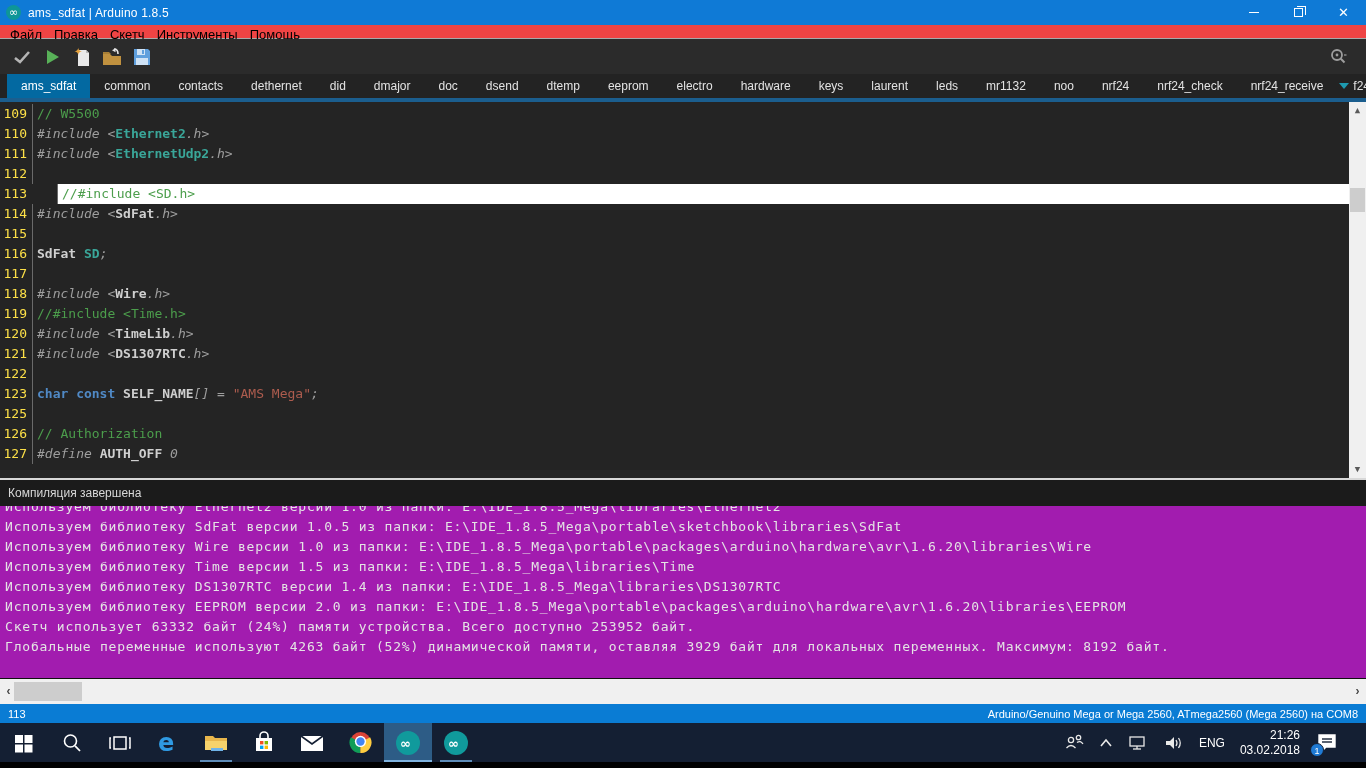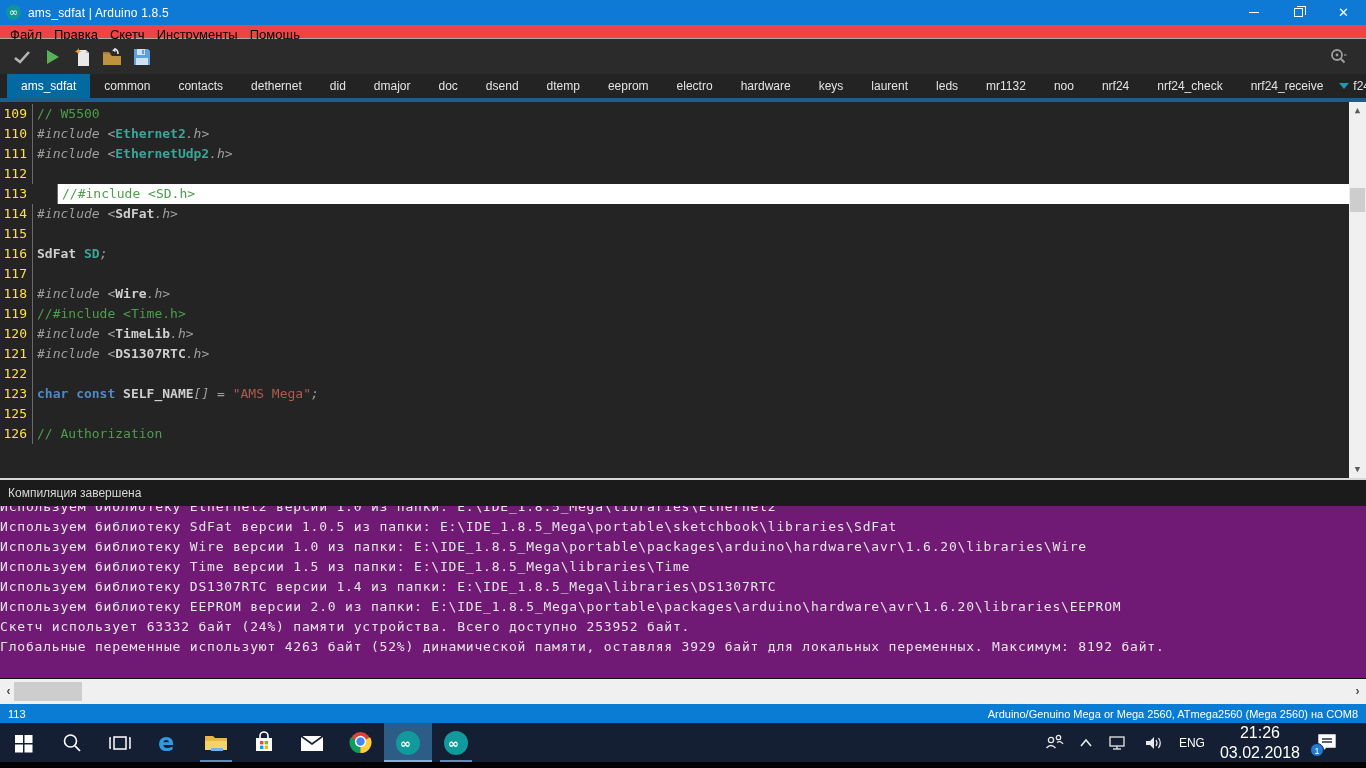--- a/index.html
+++ b/index.html
@@ -58,21 +58,21 @@
     text-align:center; line-height:17px; }
   .vscroll .arr.up { top:0; } .vscroll .arr.dn { bottom:0; }
   .vscroll .thumb { position:absolute; left:1px; width:15px; top:86px; height:24px; background:#cdcdcd; }
 
   
   .split { height:2px; background:#d8d8d8; }
   .statusstrip { height:26px; background:#1b1b1b; color:#d8d8d8; font-size:12px;
     display:flex; align-items:center; padding-left:8px; }
 
   
-  .console { height:172px; background:#701a75; overflow:hidden; 
+  .console { height:172px; background:#a21caf; overflow:hidden; padding-left:5px;
     font-family:"DejaVu Sans Mono", monospace; font-size:13px; letter-spacing:.8px; color:#e4e4e4; }
   .console .inner { transform:translateY(-9px); }
   .cline { height:20px; line-height:20px; white-space:pre; }
 
   
   .hscroll { height:26px; background:#f0f0f0; position:relative; border-top:1px solid #111; }
   .hscroll .arr { position:absolute; top:0; width:17px; height:100%; color:#474747; font-size:12px;
     text-align:center; line-height:25px; font-weight:bold; }
   .hscroll .arr.l { left:0; } .hscroll .arr.r { right:0; }
   .hscroll .thumb { position:absolute; left:14px; top:3px; width:68px; height:19px; background:#cdcdcd; }
@@ -84,21 +84,21 @@
 
   
   .taskbar { height:39px; background:#141f33; display:flex; align-items:stretch; color:#fff; }
   .tkbtn { width:48px; display:flex; align-items:center; justify-content:center; position:relative; flex:none; }
   .tkbtn.active { background:#2d5c86; }
   .tkbtn .runline { position:absolute; bottom:0; left:8px; right:8px; height:2px; background:#5e8cb8; }
   .tkbtn.active .runline { left:0; right:0; background:#7fb2de; }
   .tray { margin-left:auto; display:flex; align-items:center; padding-right:20px; }
   .trayitem { display:flex; align-items:center; justify-content:center; padding:0 7px; height:100%; }
   .lang { font-size:12px; }
-  .clock { font-size:16px; text-align:center; line-height:1.25; padding:0 8px; }
+  .clock { font-size:12px; text-align:right; line-height:1.25; padding:0 8px; }
   .actioncenter { position:relative; }
   .badge { position:absolute; left:2px; bottom:5px; width:14px; height:14px; border-radius:50%;
     background:#1f7ad4; color:#fff; font-size:9px; line-height:14px; text-align:center; border:1px solid #141f33; }
 </style>
 </head>
 <body>
 
 <div class="app">
 
   <div class="titlebar">
@@ -260,20 +260,24 @@
           <span class="lcode"><span class="sk">char</span><span class="sp"> </span><span class="sk">const</span><span class="sp"> </span><span class="si">SELF_NAME</span><span class="sp">[] = </span><span class="ss">"AMS Mega"</span><span class="sp">;</span></span>
         </div>
         <div class="line">
           <span class="lnum">125</span>
           <span class="lcode"></span>
         </div>
         <div class="line">
           <span class="lnum">126</span>
           <span class="lcode"><span class="sc">// Authorization</span></span>
         </div>
+        <div class="line">
+          <span class="lnum">127</span>
+          <span class="lcode"><span class="sp">#define </span><span class="si">AUTH_OFF</span><span class="sp"> 0</span></span>
+        </div>
       </div>
     <div class="vscroll">
       <div class="arr up">▲</div>
       <div class="thumb"></div>
       <div class="arr dn">▼</div>
     </div>
   </div>
 
   <div class="split"></div>
 

